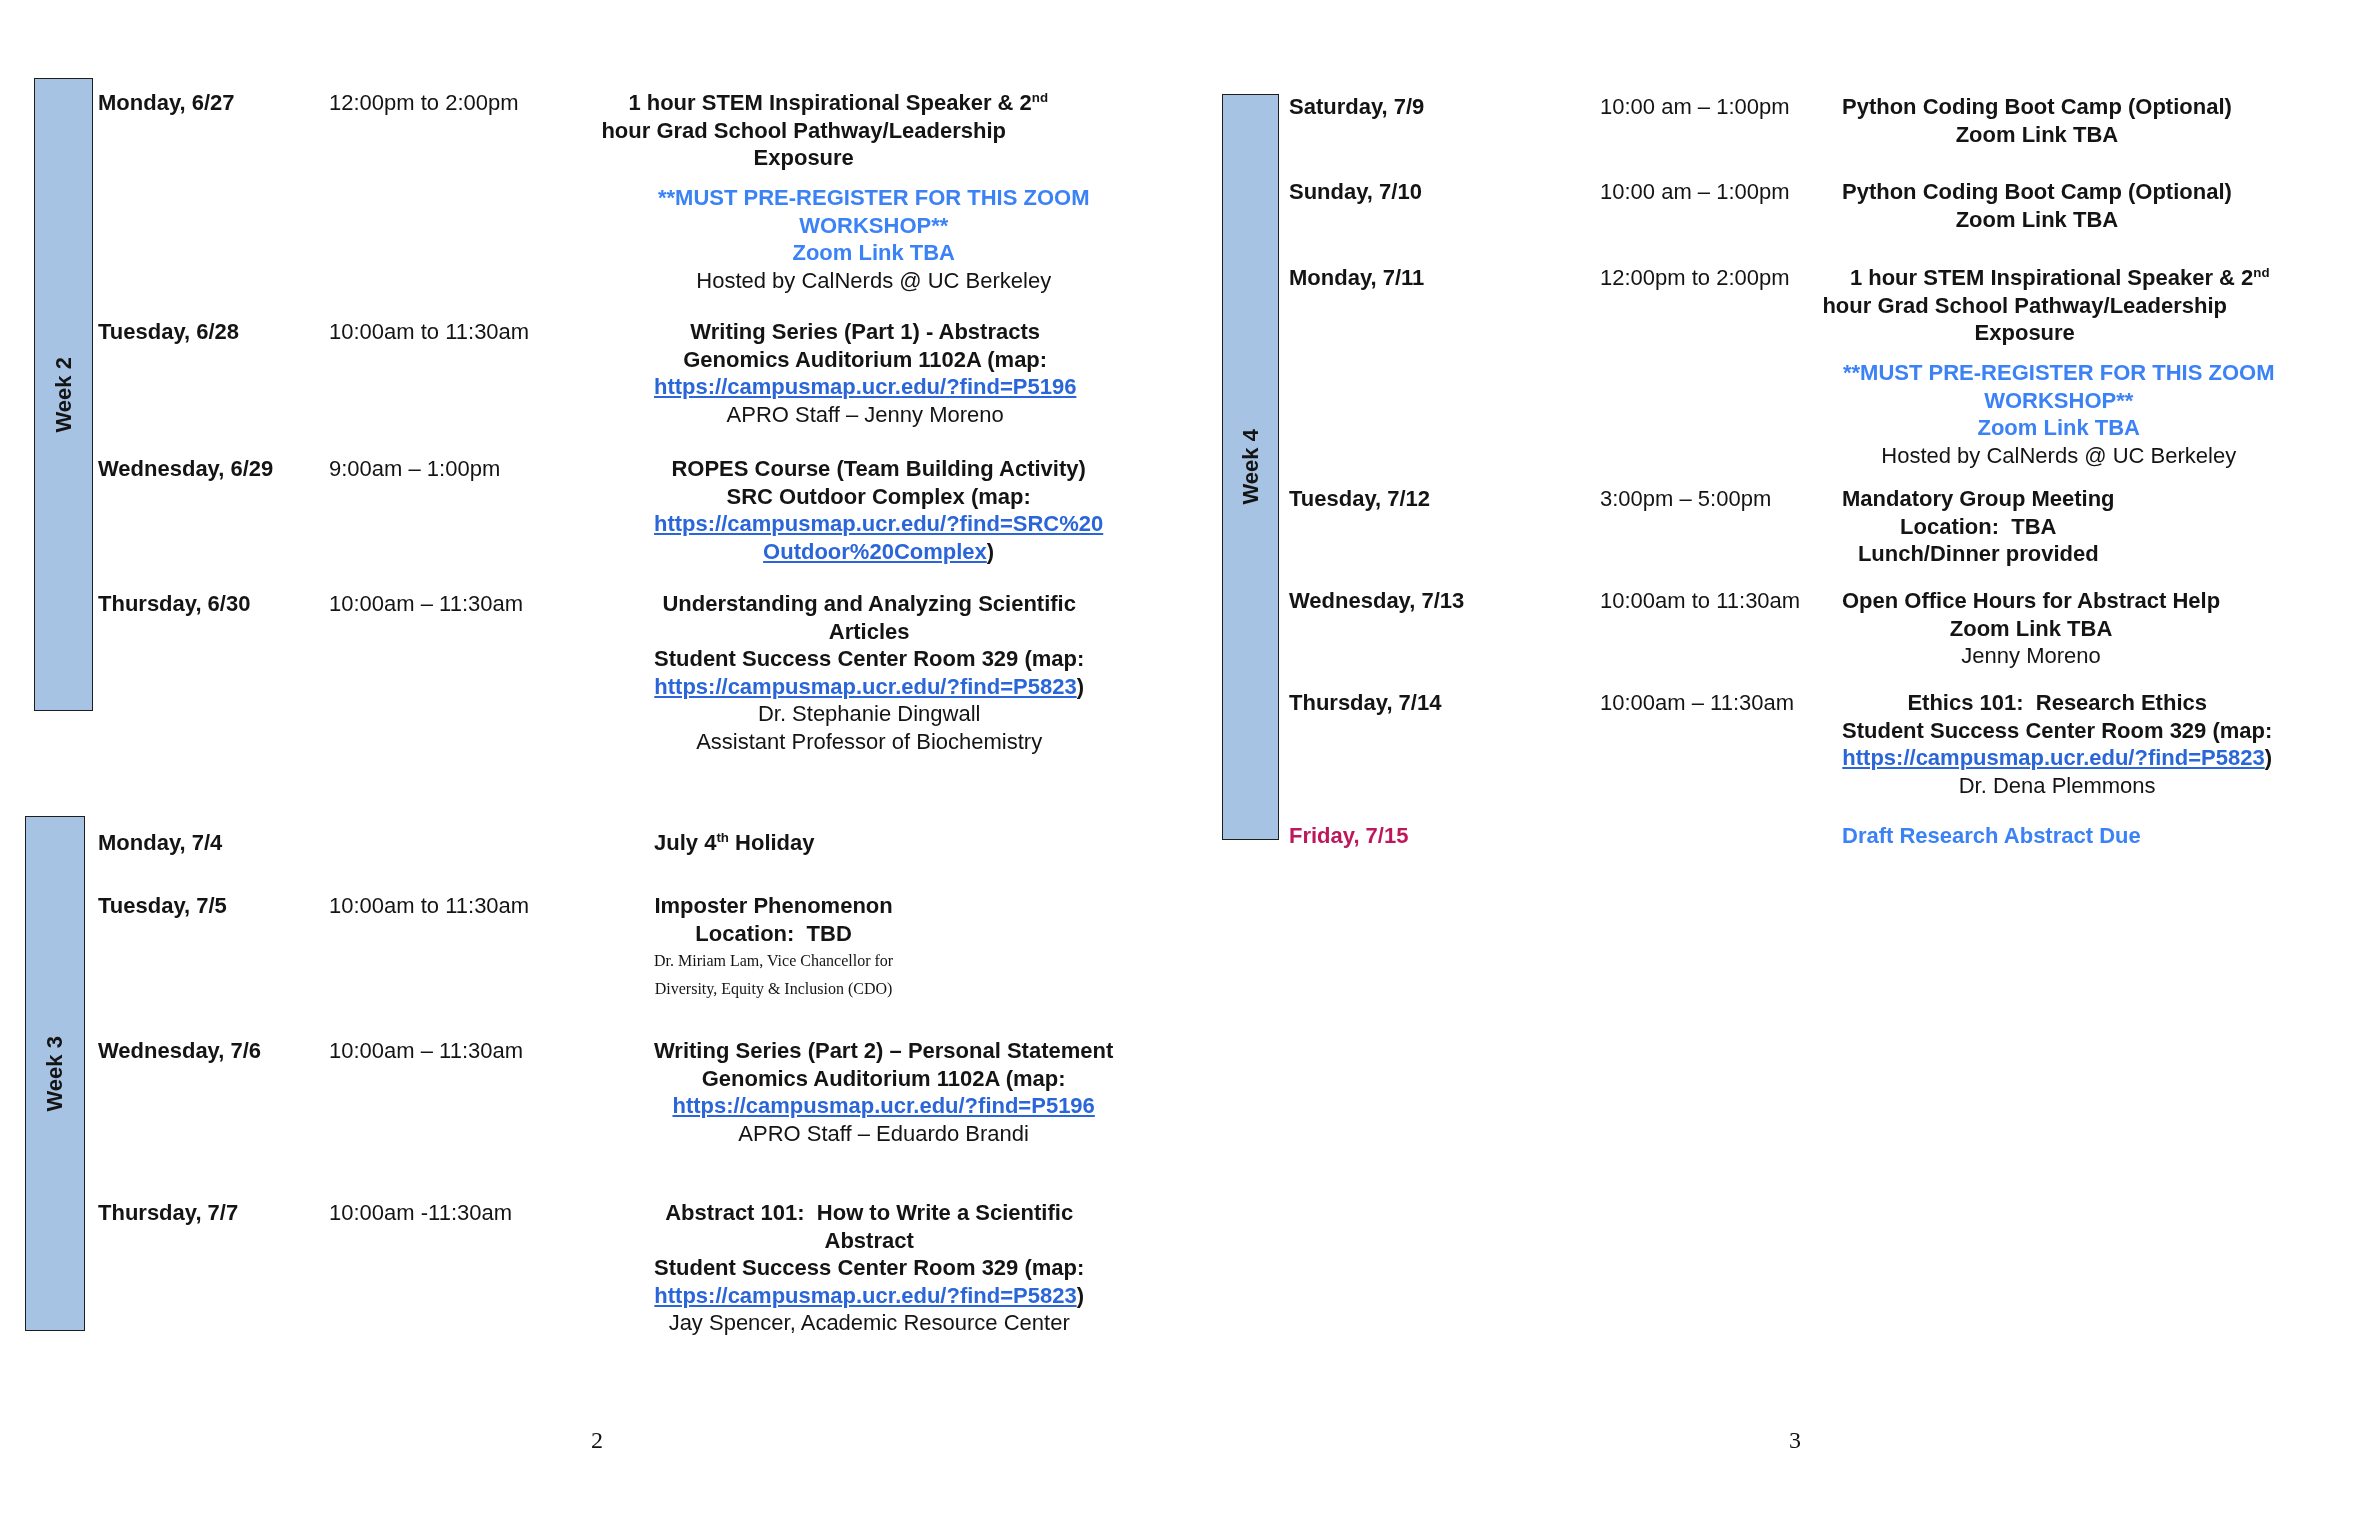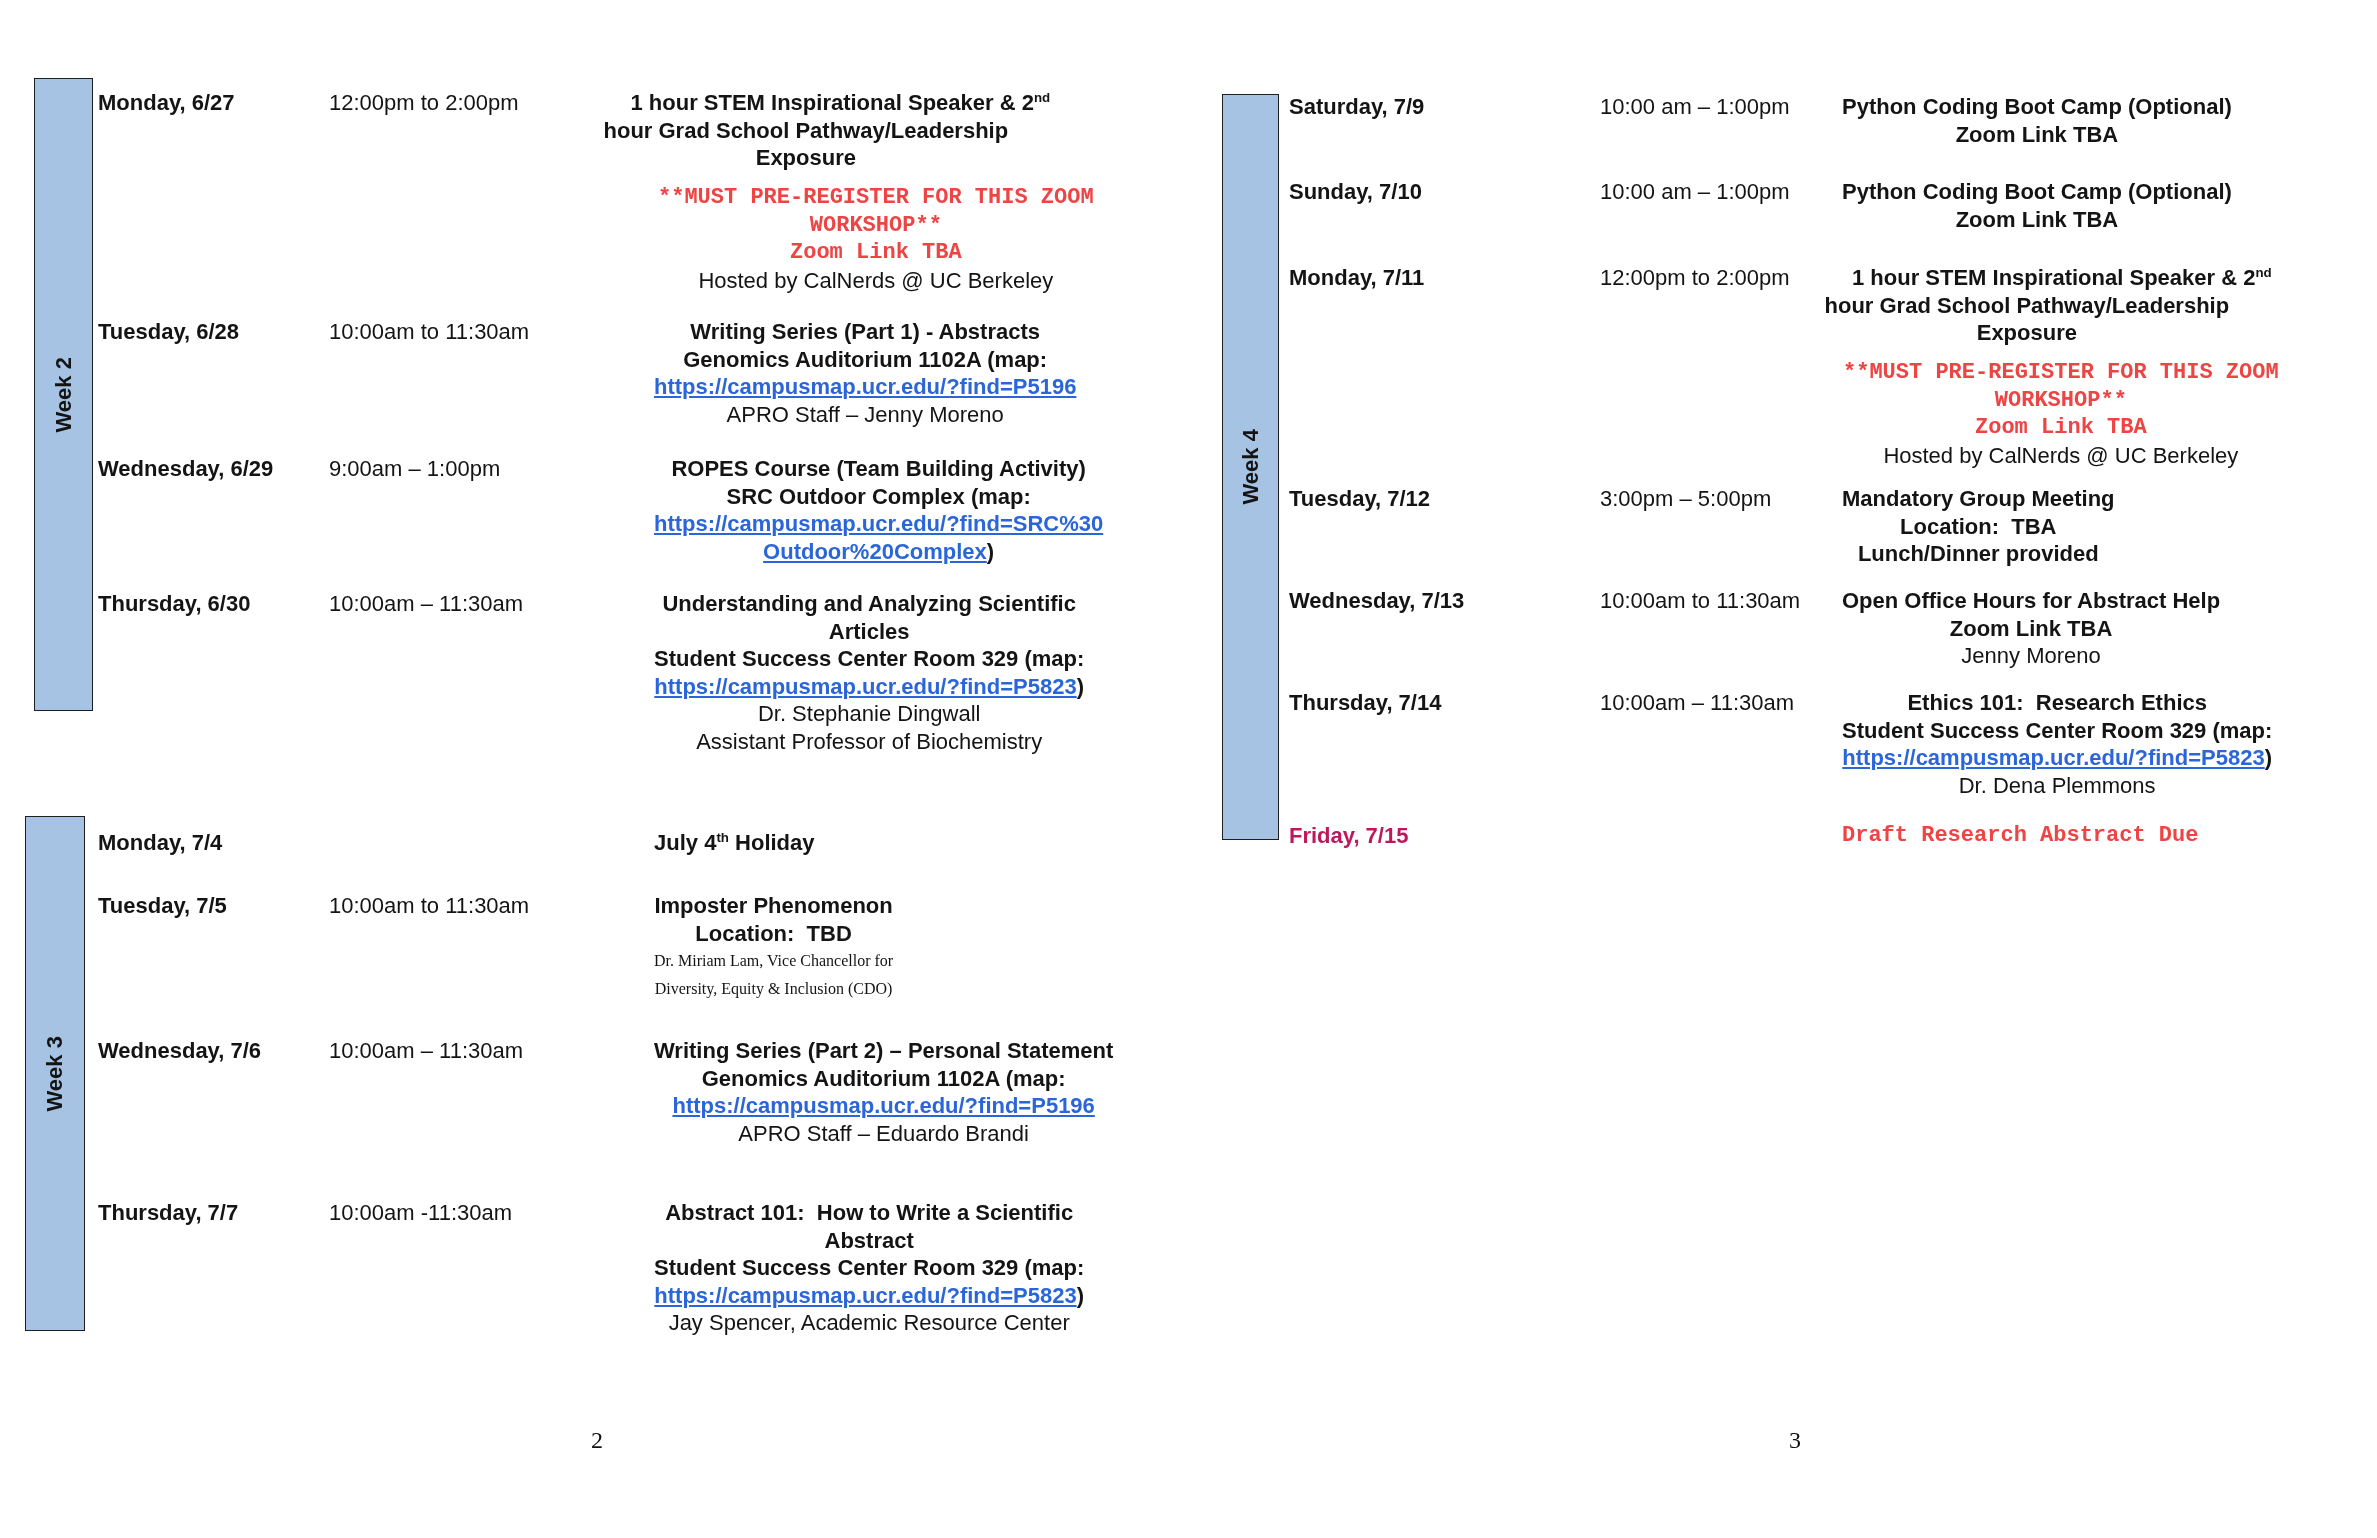--- a/index.html
+++ b/index.html
@@ -21,21 +21,21 @@
   .L .day{left:98px}
   .L .time{left:329px;width:231px}
   .L .event{left:654px}
   .L .event.hang{left:518px}
   .R .day{left:1289px}
   .R .time{left:1600px;width:231px}
   .R .event{left:1842px}
   .R .event.hang{left:1775px}
   .ln{white-space:pre;}
   .b{font-weight:bold;}
-  .r{font-weight:bold;color:#ef4444;font-family:Liberation Mono, monospace;}
+  .r{font-weight:bold;color:#3b82f6;}
   .p{font-weight:normal;}
   .sf{font-family:"Liberation Serif",serif;font-size:16px;}
   .lnk{color:#2A66D9;text-decoration:underline;font-weight:bold;cursor:pointer;}
   sup{font-size:13.3px;vertical-align:super;line-height:0;}
   .gap{margin-top:12.4px;}
   .L .ind1{padding-left:69px;}
   .L .ind2{padding-left:140px;}
   .R .ind1{padding-left:70px;}
   .R .ind2{padding-left:68px;}
   .redday{color:#be185d;}
@@ -72,21 +72,21 @@
     <div class="ln p">APRO Staff – Jenny Moreno</div>
   </div>
 </div>
 
 <div class="row L" style="top:455px">
   <div class="day">Wednesday, 6/29</div>
   <div class="time">9:00am – 1:00pm</div>
   <div class="event">
     <div class="ln b">ROPES Course (Team Building Activity)</div>
     <div class="ln b">SRC Outdoor Complex (map:</div>
-    <div class="ln"><a class="lnk">https://campusmap.ucr.edu/?find=SRC%30</a></div>
+    <div class="ln"><a class="lnk">https://campusmap.ucr.edu/?find=SRC%20</a></div>
     <div class="ln"><a class="lnk">Outdoor%20Complex</a><span class="b">)</span></div>
   </div>
 </div>
 
 <div class="row L" style="top:590px">
   <div class="day">Thursday, 6/30</div>
   <div class="time">10:00am – 11:30am</div>
   <div class="event">
     <div class="ln b">Understanding and Analyzing Scientific</div>
     <div class="ln b">Articles</div>

